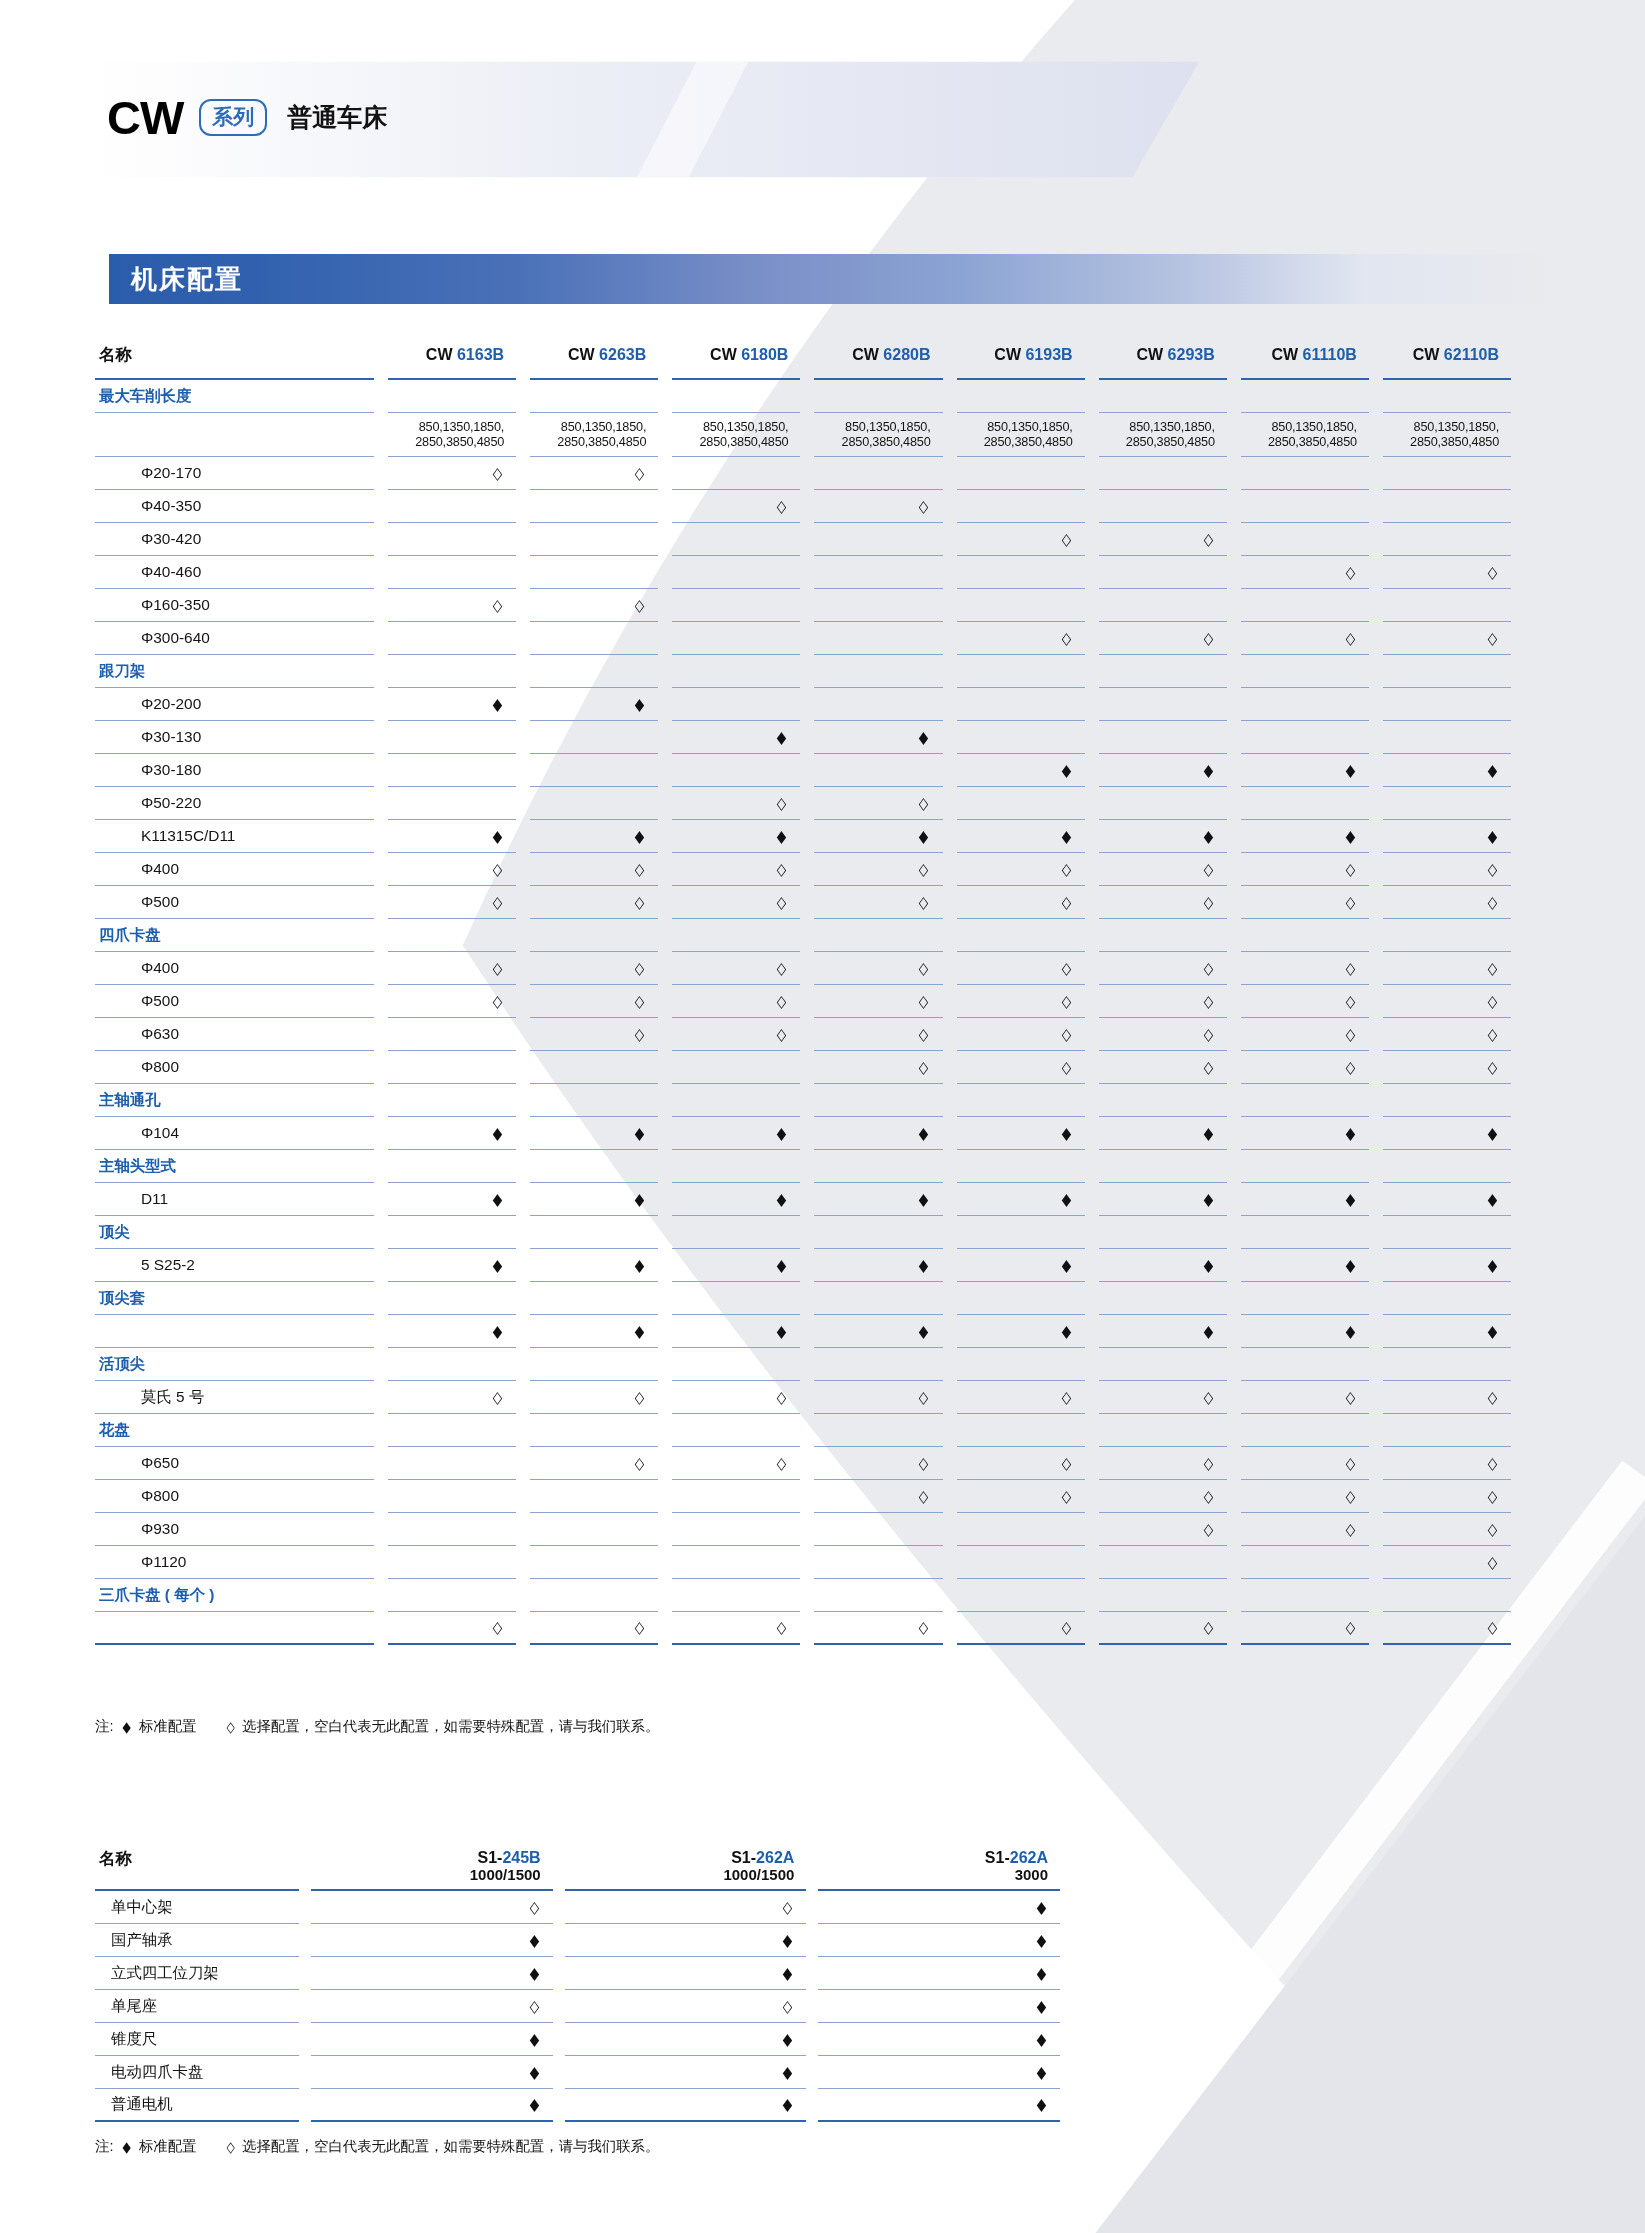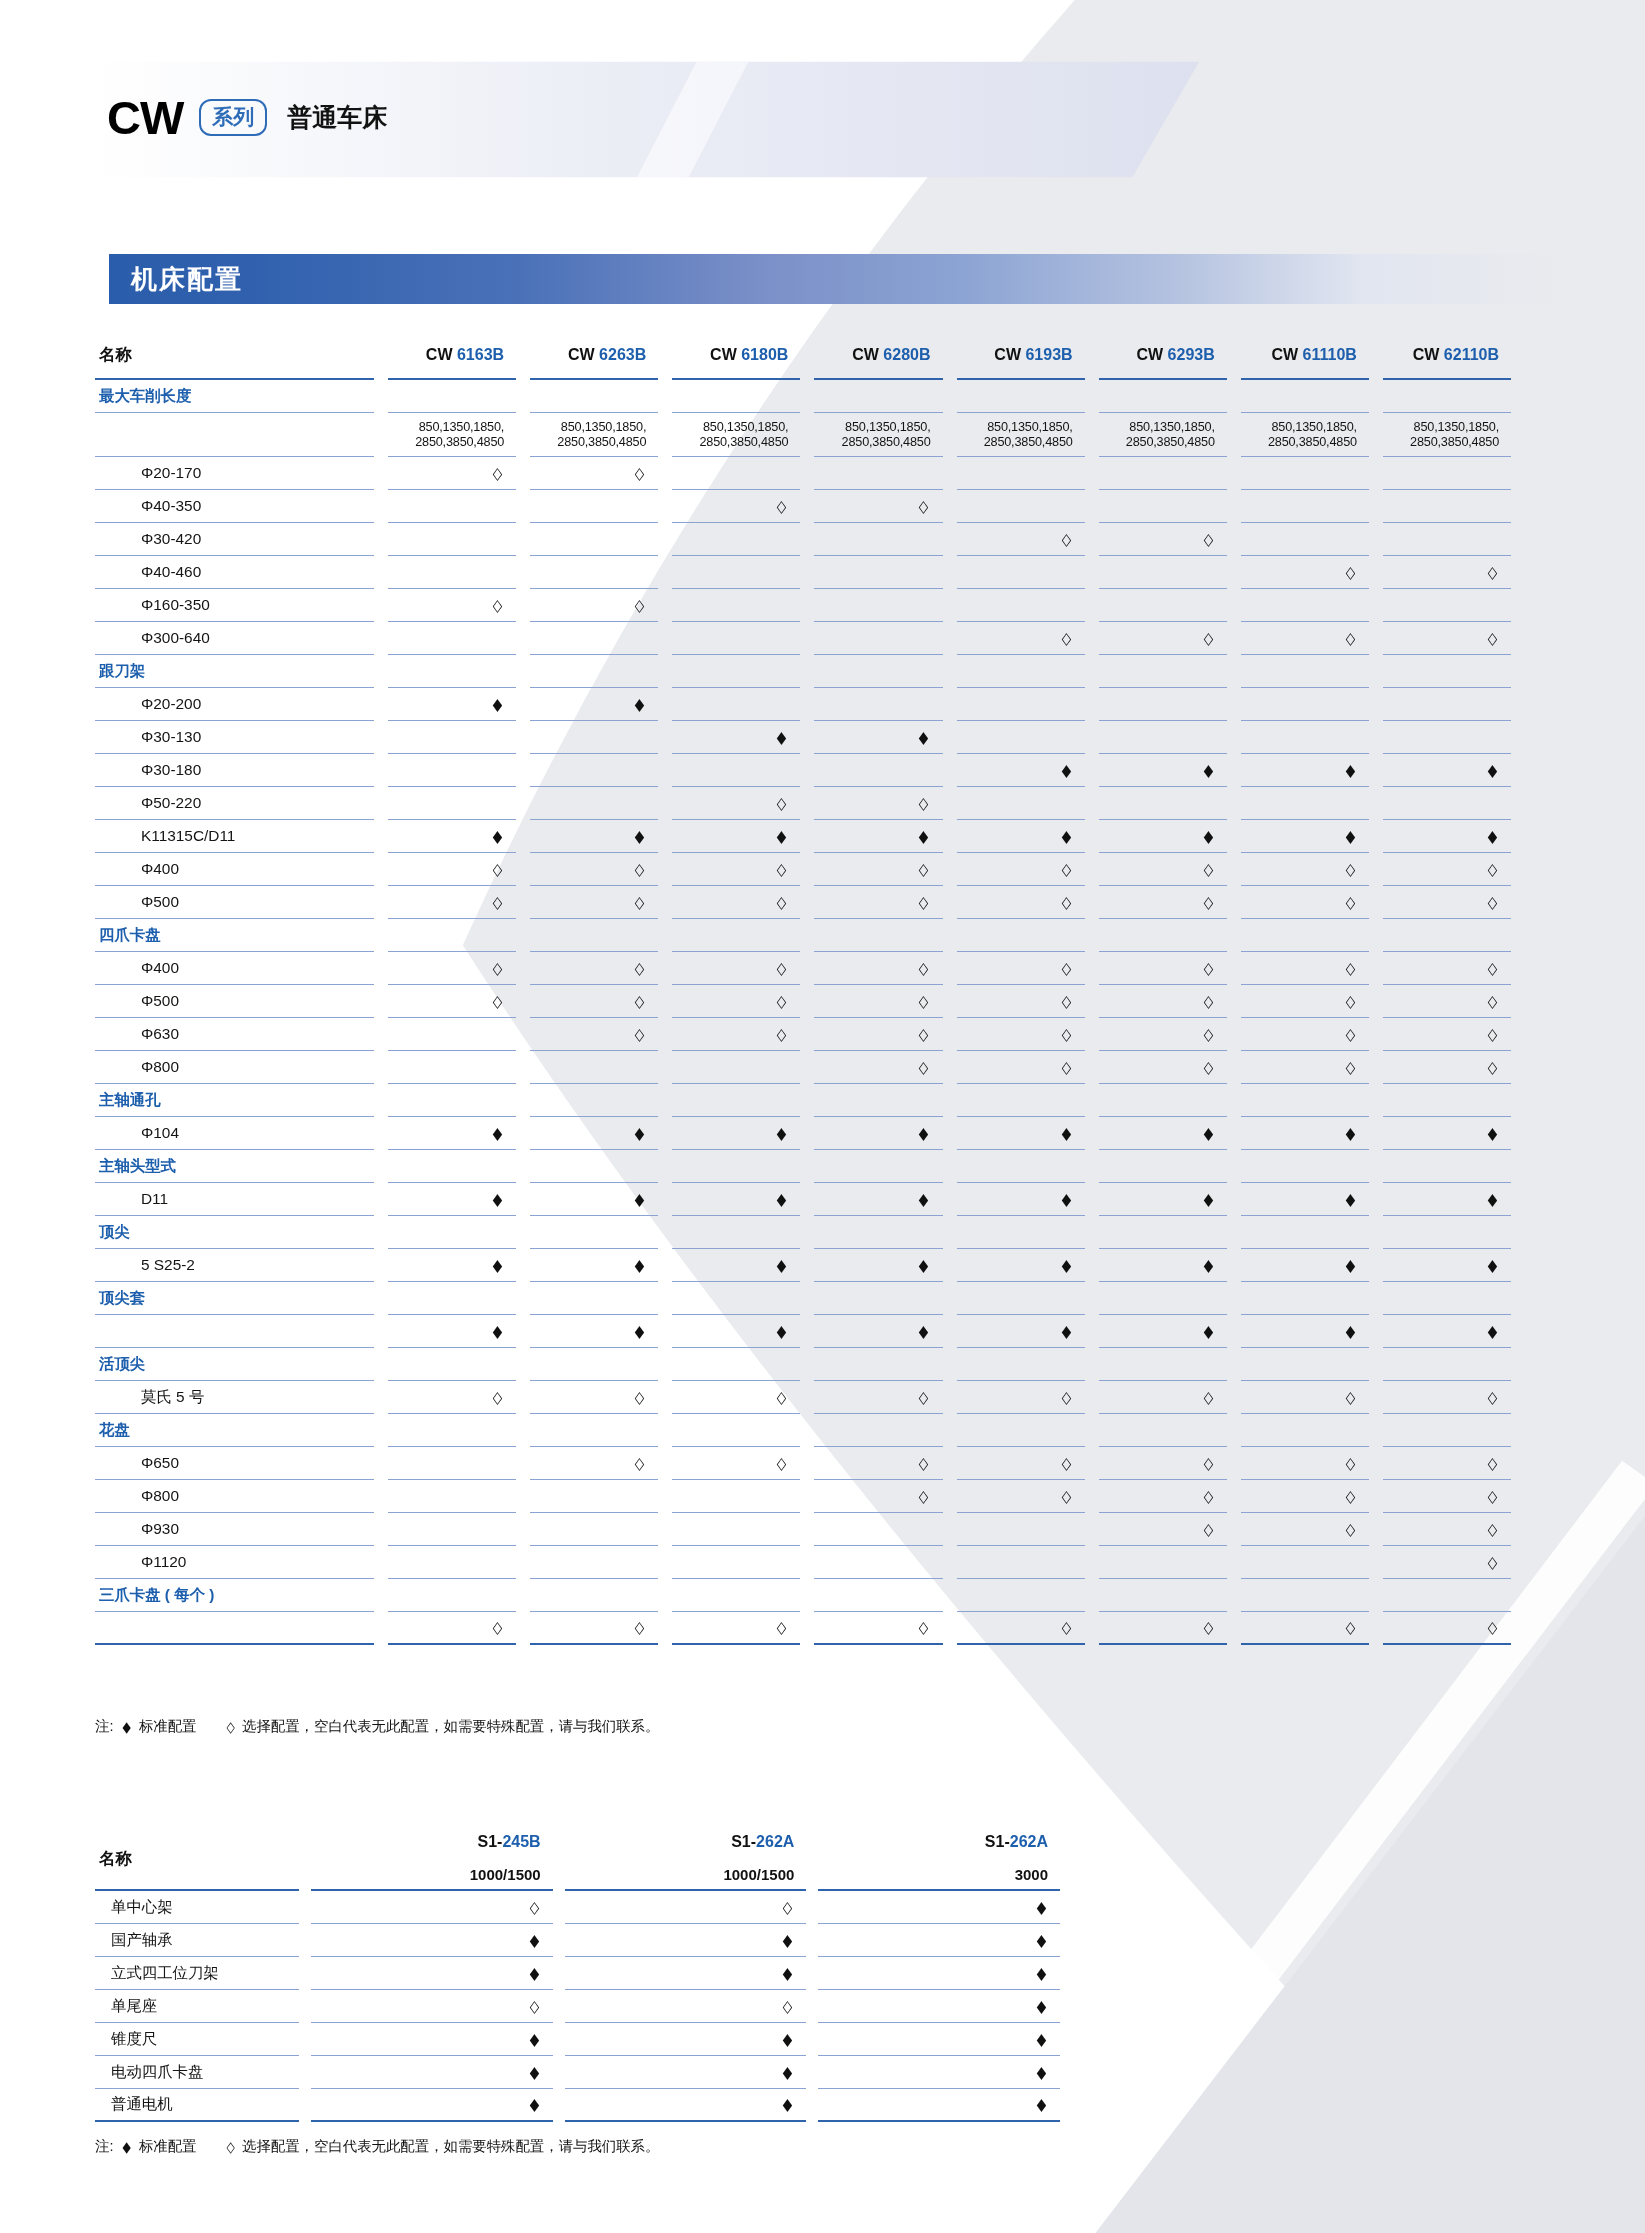--- a/index.html
+++ b/index.html
@@ -32,21 +32,21 @@
   .hdr .cell{border-bottom:2.5px solid #2f64ad;}
   .lastrow .cell{border-bottom:2.5px solid #2f64ad;}
   .labelcell{justify-content:flex-start;padding-right:0;padding-left:4px;}
   .catlabel{color:#1d5fad;font-weight:700;}
   .itemlabel{padding-left:42px;color:#141414;}
   .t2-row .itemlabel{padding-left:12px;}
   .name-hdr{font-weight:700;font-size:16.4px;color:#111;}
   .model{font-weight:700;font-size:16px;white-space:nowrap;}
   .model .pfx{color:#111;}
   .model .code{color:#1d5fad;}
-  .hdrstack{flex-direction:column;align-items:flex-end;justify-content:flex-end;padding-bottom:6px;row-gap:16px;}
+  .hdrstack{flex-direction:column;align-items:flex-end;justify-content:flex-end;padding-bottom:6px;row-gap:0;}
   .hdrsub{font-weight:700;font-size:15px;color:#111;line-height:1.1;}
   .valcell{flex-direction:column;align-items:flex-end;justify-content:center;font-size:12.7px;line-height:1.18;color:#141414;letter-spacing:-0.2px;}
   .sym{display:inline-block;transform:scaleX(.72);font-size:17px;color:#101010;line-height:1;}
 
   
   .note{position:absolute;left:95px;font-size:14.4px;color:#111;display:flex;align-items:center;}
   .note .sym{font-size:15px;margin:0 6px 0 8px;}
   .note .nlabel{margin-right:20px;}
   #note1{top:1717px;}
   #note2{top:2137px;}

